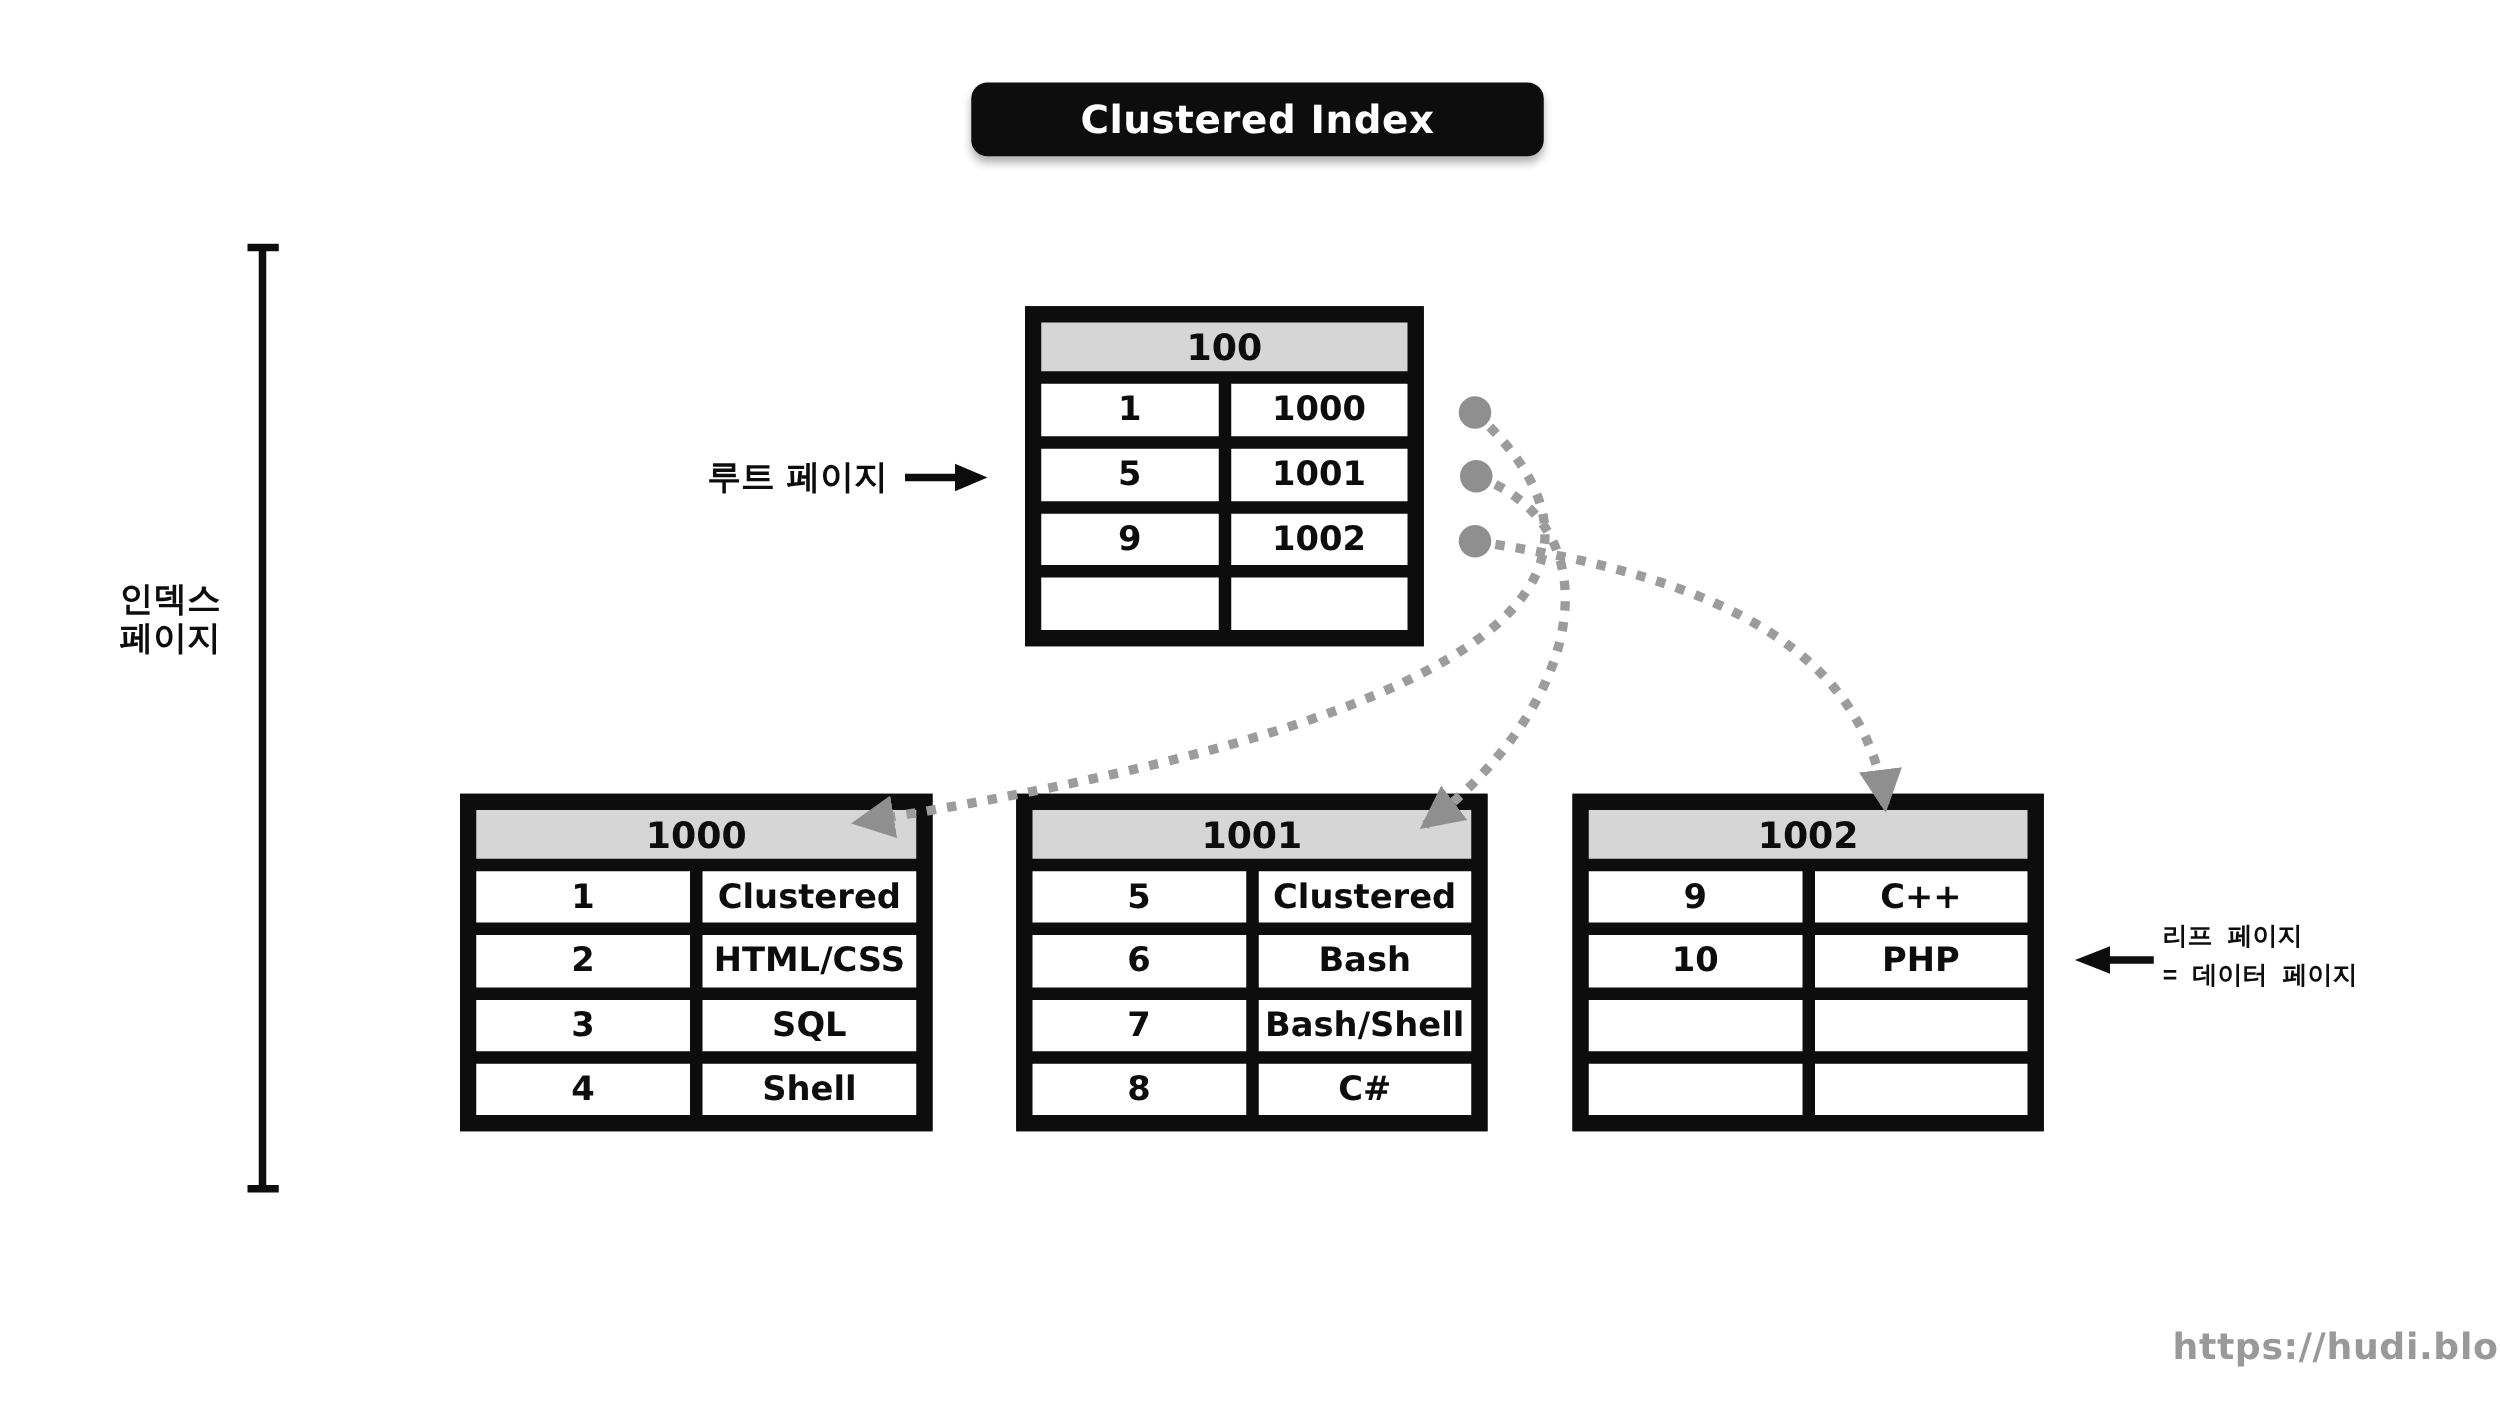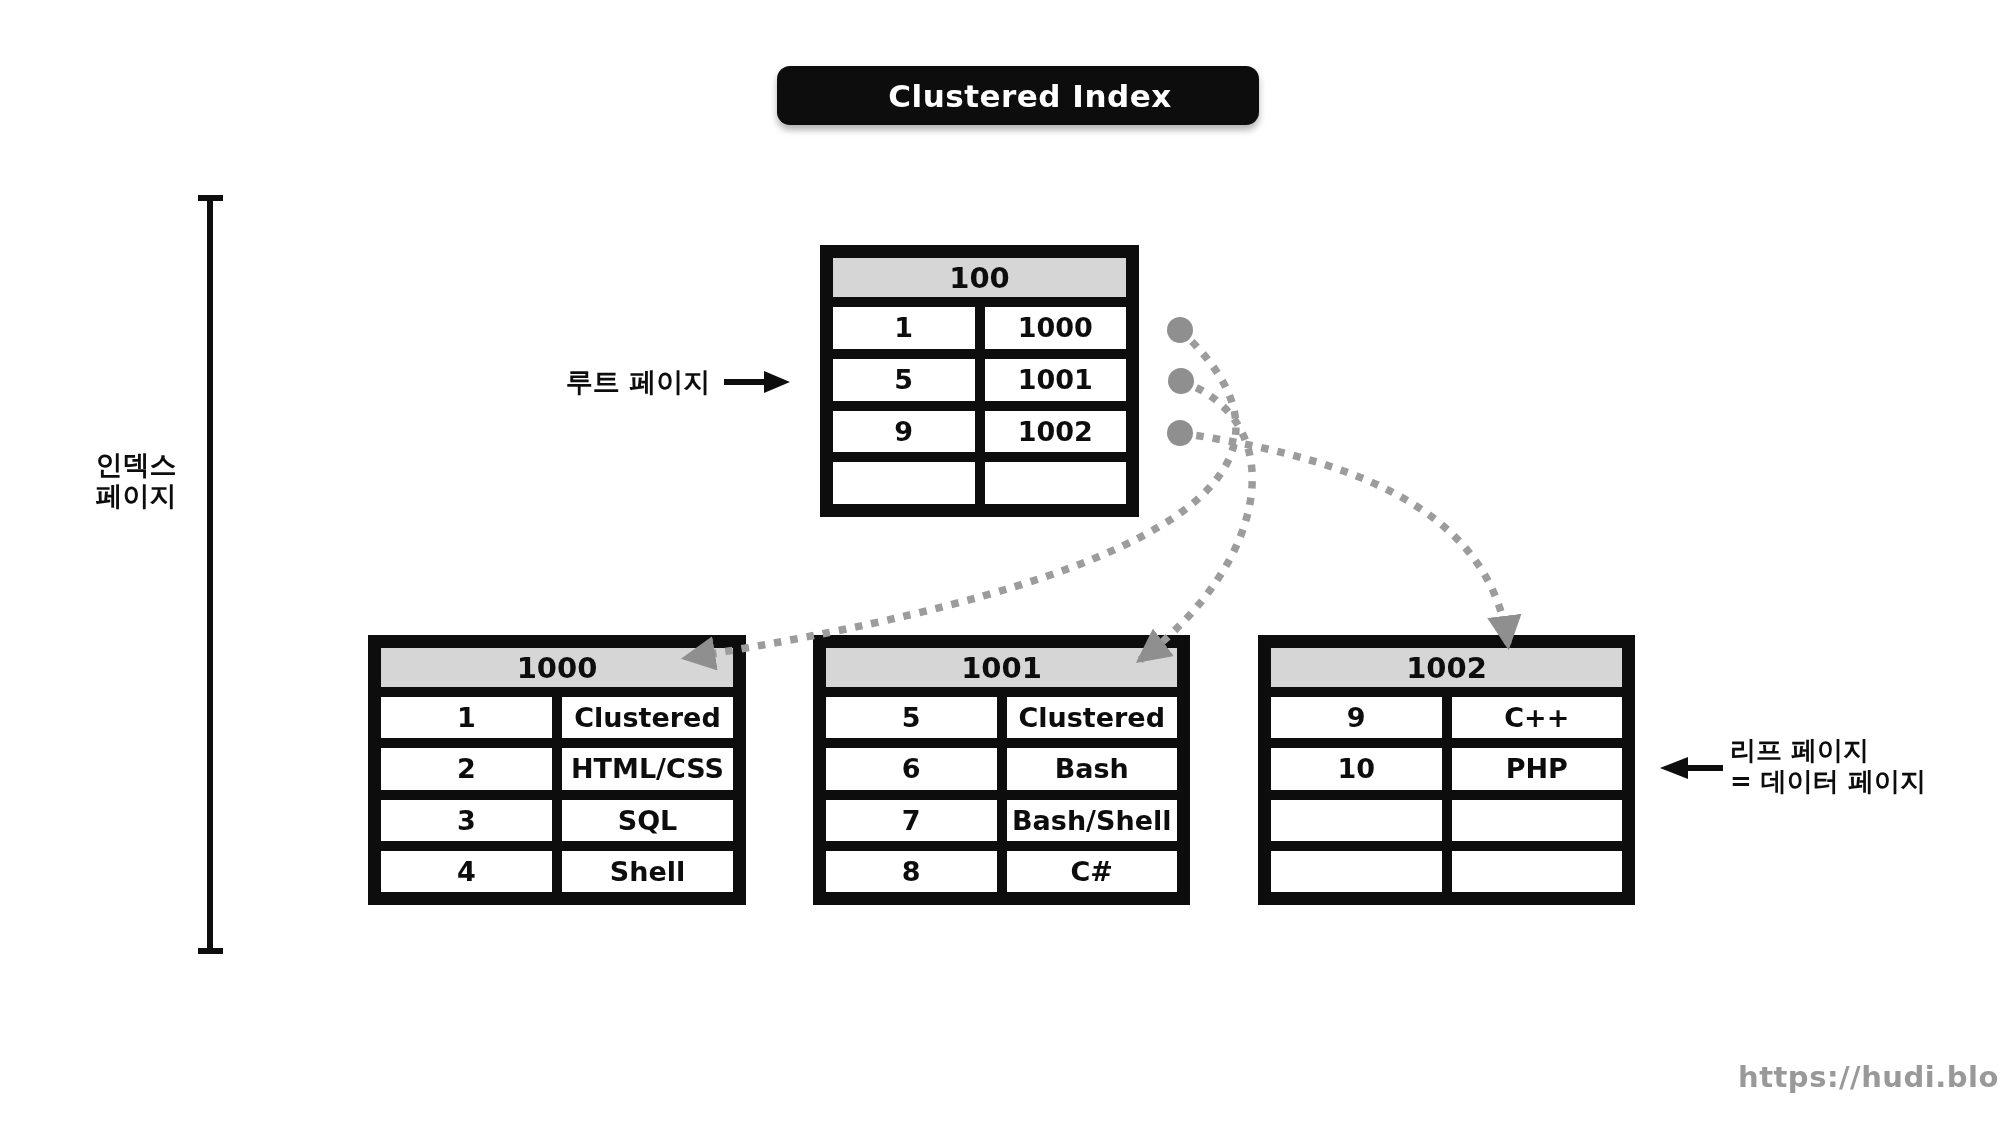--- a/index.html
+++ b/index.html
@@ -5,21 +5,21 @@
   html,body{margin:0;padding:0;background:#fff;}
   #canvas{
     position:relative;width:2000px;height:1125px;background:#ffffff;overflow:hidden;
     font-family:"DejaVu Sans","Liberation Sans",sans-serif;font-weight:bold;color:#0d0d0d;
   }
   
   .title-pill{
     position:absolute;left:777px;top:66px;width:458px;height:59px;
     background:#0d0d0d;border-radius:13px;display:flex;align-items:center;justify-content:center;
     color:#ffffff;font-size:31px;letter-spacing:0.5px;
-    box-shadow:0 5px 7px rgba(0,0,0,0.30);z-index:2;padding-left:24px;
+    box-shadow:0 5px 7px rgba(0,0,0,0.30);z-index:2;
   }
   
   .ptable{
     position:absolute;box-sizing:border-box;background:#0d0d0d;border:13px solid #0d0d0d;
     display:flex;flex-direction:column;gap:10px;z-index:1;
   }
   .thead{
     flex:0 0 39px;background:#d6d6d6;display:flex;align-items:center;justify-content:center;
     font-size:29px;
   }
@@ -132,26 +132,26 @@
     <div class="trow">
       <div class="tcell"></div>
       <div class="tcell"></div>
     </div>
   </div>
 
   <div class="klabel" style="left:563px;top:366px;width:150px;text-align:center;">
     <span>루트 페이지</span>
   </div>
 
-  <div class="klabel center" style="left:85px;top:449px;width:102px;">
+  <div class="klabel center" style="left:85px;top:464px;width:102px;">
     <div>인덱스</div>
     <div>페이지</div>
   </div>
 
-  <div class="klabel" style="left:1730px;top:735px;width:240px;font-size:26px;">
+  <div class="klabel" style="left:1730px;top:735px;width:240px;font-size:20px;font-family:Liberation Mono, monospace;">
     <div>리프 페이지</div>
     <div>= 데이터 페이지</div>
   </div>
 
   <div class="watermark">https://hudi.blog</div>
 
   <svg id="overlay" width="2000" height="1125" viewBox="0 0 2000 1125">
     <defs>
       <marker id="grayArrow" viewBox="0 0 10 10" refX="8.5" refY="5" markerWidth="4.6" markerHeight="4.6" orient="auto-start-reverse">
         <path d="M0,0 L10,5 L0,10 z" fill="#8f8f8f"></path>

